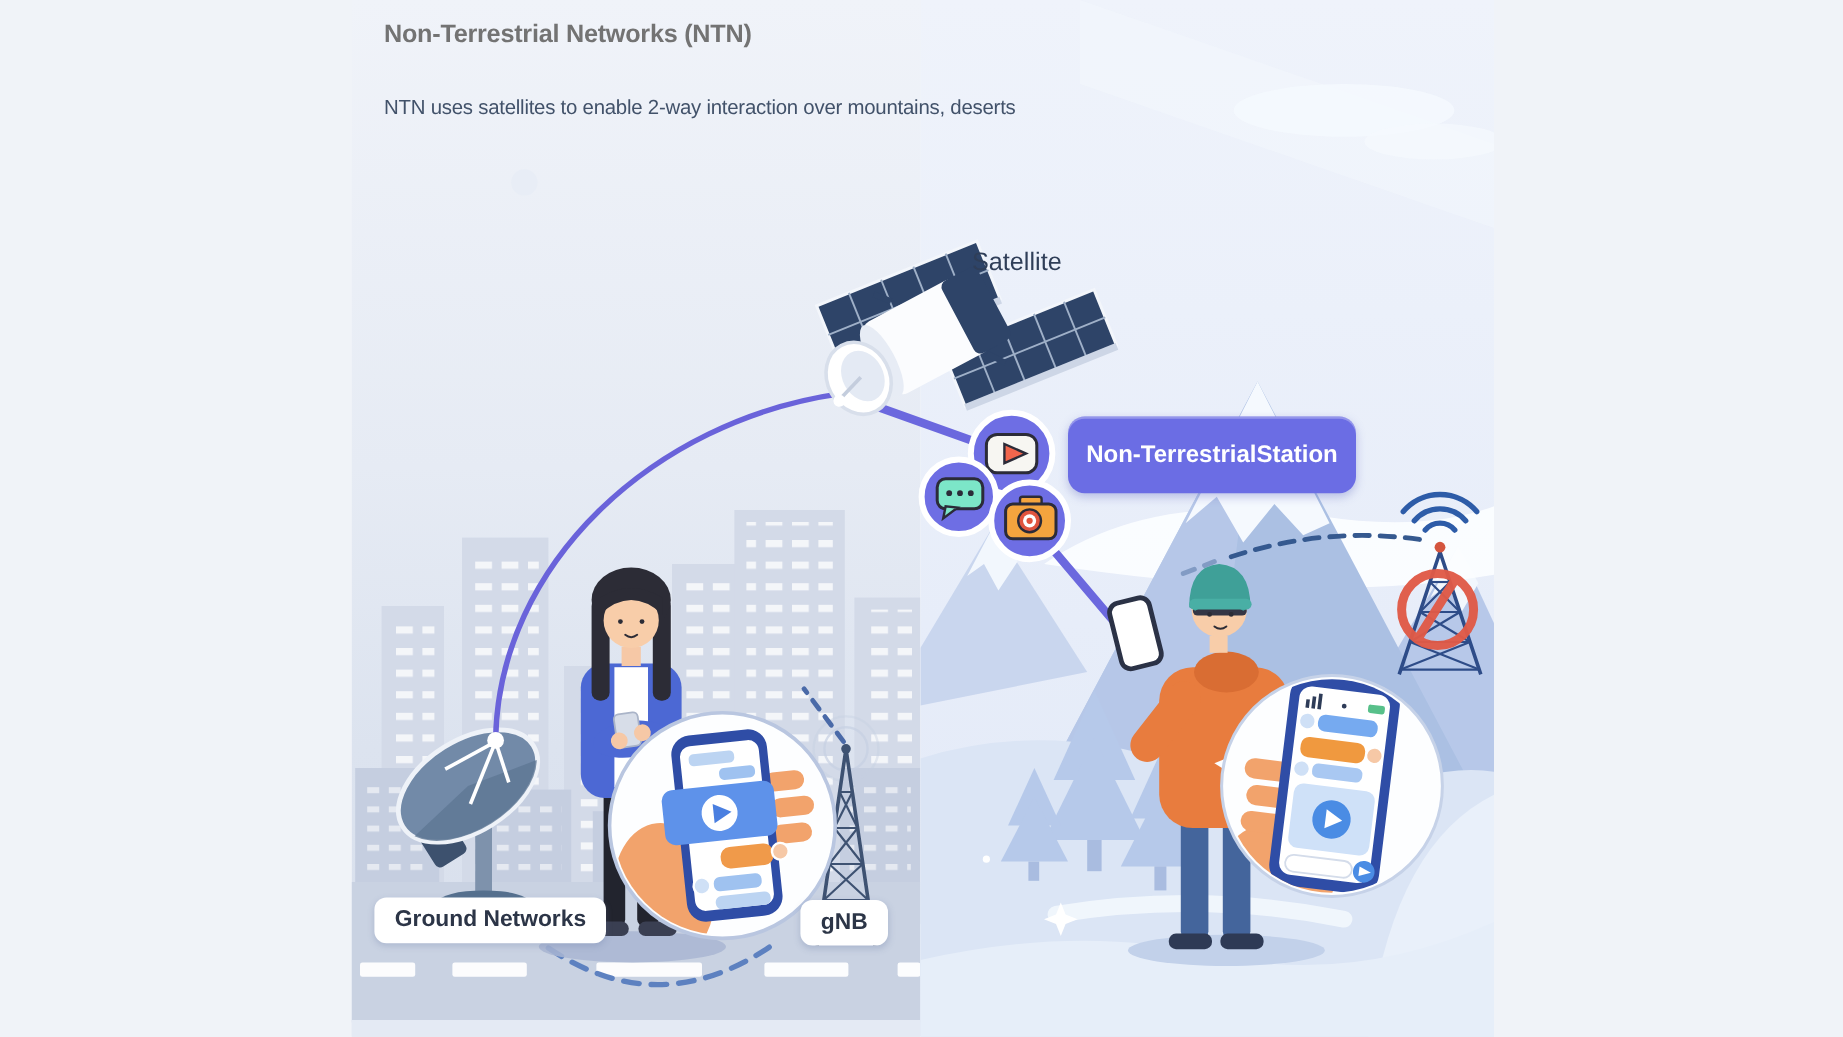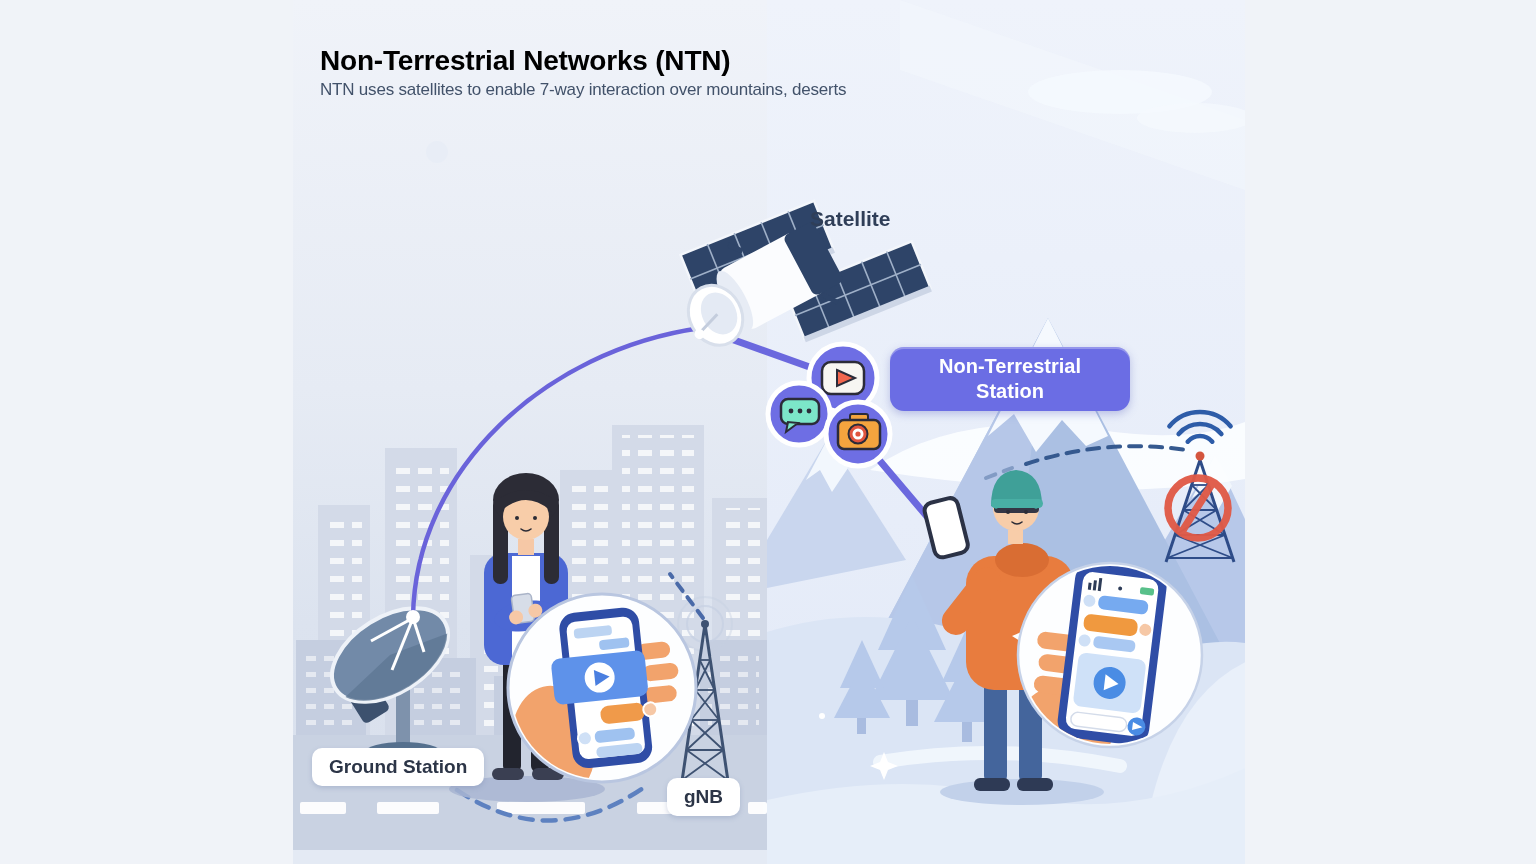--- a/index.html
+++ b/index.html
@@ -1,32 +1,32 @@
 <!DOCTYPE html>
 <html><head>
 <meta charset="utf-8">
 <style>
   html,body{margin:0;padding:0;}
   body{font-family:"Liberation Sans",sans-serif;background:#f0f3f8;}
   .canvas{position:relative;width:1536px;height:864px;overflow:hidden;background:#f0f3f8;}
   .art{position:absolute;left:0;top:0;}
   .txt{position:absolute;white-space:nowrap;}
-  .title{left:320px;top:45px;font-size:28px;font-weight:800;color:#000000;letter-spacing:-0.2px;}
+  .title{left:320px;top:17px;font-size:21px;font-weight:800;color:#737373;letter-spacing:-0.2px;}
   .sub{left:320px;font-size:17px;color:#42526a;letter-spacing:-0.2px;}
   .sub1{top:80px;}
   .sub2{top:109px;}
-  .sat-label{left:810px;top:207px;font-size:21px;font-weight:700;color:#2f3e58;}
+  .sat-label{left:810px;top:207px;font-size:21px;font-weight:400;color:#2f3e58;}
   .badge{position:absolute;left:890px;top:347px;width:240px;height:64px;background:#6b6de4;
-         border-radius:14px;display:flex;flex-direction:column;align-items:center;justify-content:center;
+         border-radius:14px;display:flex;flex-direction:row;align-items:center;justify-content:center;
          color:#ffffff;font-weight:700;font-size:20px;line-height:25px;
          box-shadow:inset 0 2px 0 rgba(255,255,255,.28), 0 3px 8px rgba(90,96,190,.35);}
   .pill{position:absolute;background:#ffffff;border-radius:10px;color:#2c3547;font-weight:700;font-size:19px;
         padding:8px 17px;box-shadow:0 2px 5px rgba(100,120,160,.28);}
   .pill-gs{left:312px;top:748px;}
-  .pill-gnb{left:667px;top:750px;margin-top:28px;}
+  .pill-gnb{left:667px;top:750px;}
 </style>
 </head>
 <body>
 
 <div class="canvas">
 
 <svg class="art" width="1536" height="864" viewBox="0 0 1536 864">
   <defs>
     <linearGradient id="gradL" x1="0" y1="0" x2="0" y2="1">
       <stop offset="0" stop-color="#f0f3f9"></stop>
@@ -384,25 +384,25 @@
         <polygon points="1108,675 1122,683 1108,691" fill="#ffffff"></polygon>
         <rect x="1079" y="716" width="56" height="14" rx="7" fill="#ffffff" stroke="#d4dcea" stroke-width="1.5"></rect>
         <circle cx="1145" cy="723" r="9" fill="#4a8ce4"></circle>
         <polygon points="1141,719 1151,723 1141,727" fill="#ffffff"></polygon>
       </g>
     </g>
   </g>
 </svg>
 
 <div class="txt title">Non-Terrestrial Networks (NTN)</div>
-<div class="txt sub sub1">NTN uses satellites to enable 7-way interaction over mountains, deserts</div>
+<div class="txt sub sub1">NTN uses satellites to enable 2-way interaction over mountains, deserts</div>
 
 <div class="txt sat-label">Satellite</div>
 
 <div class="badge">
   <span>Non-Terrestrial</span>
   <span>Station</span>
 </div>
 
-<div class="pill pill-gs">Ground Station</div>
+<div class="pill pill-gs">Ground Networks</div>
 <div class="pill pill-gnb">gNB</div>
 
 </div>
 
 </body></html>

